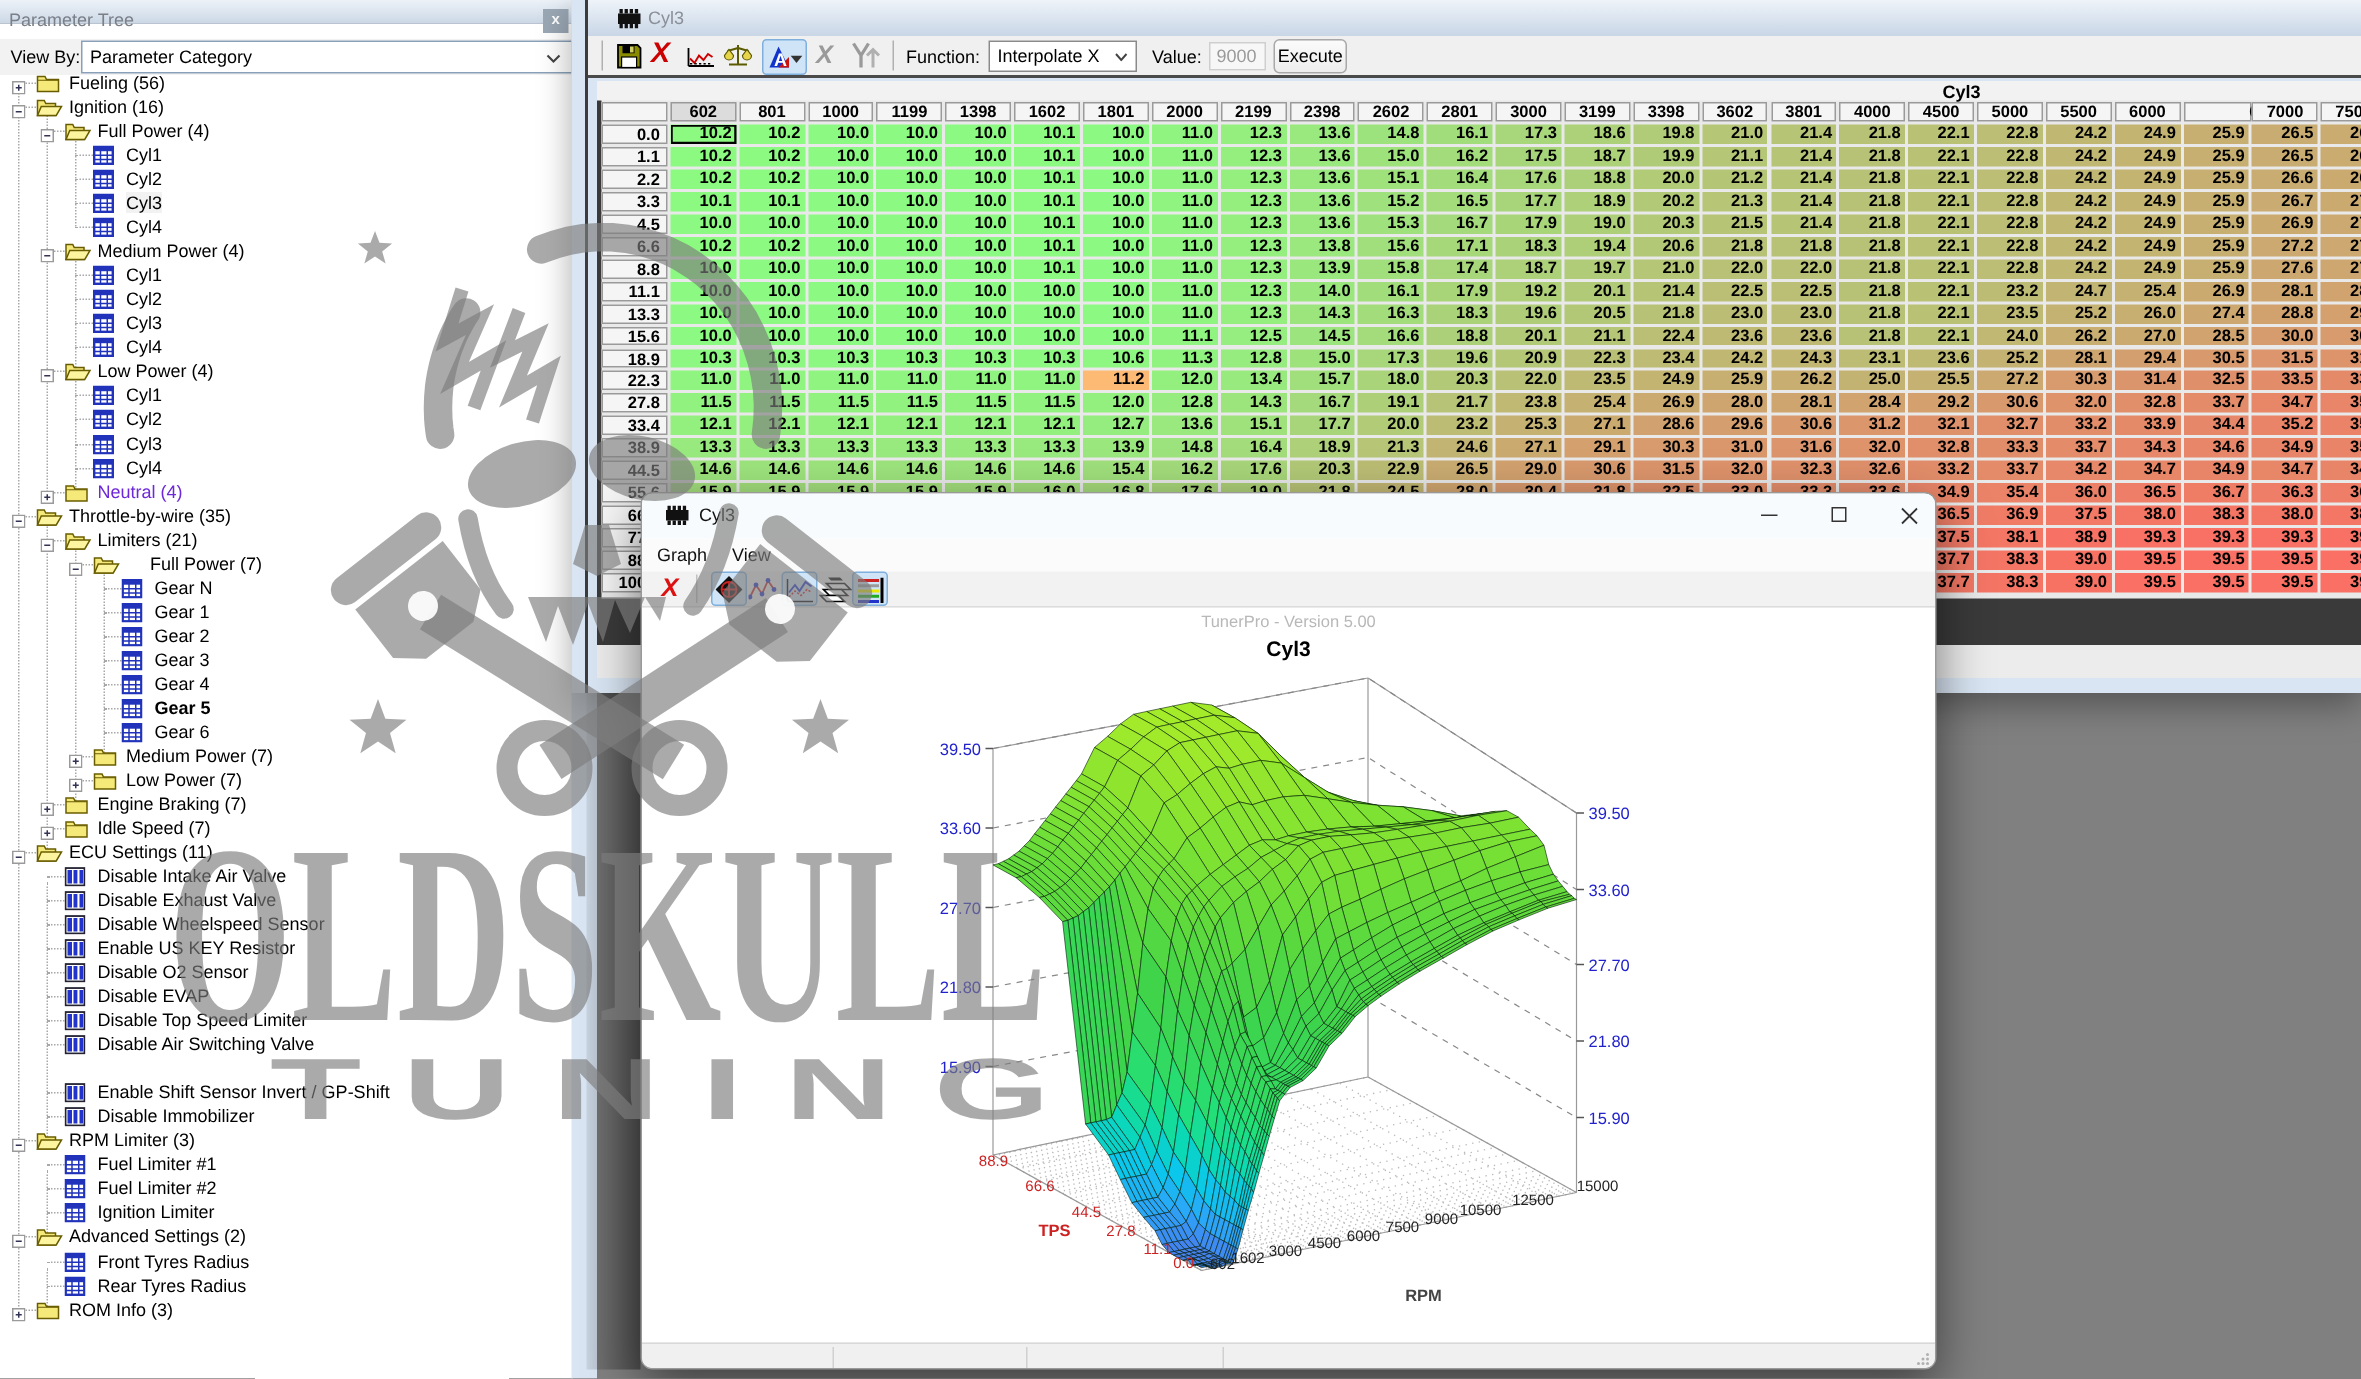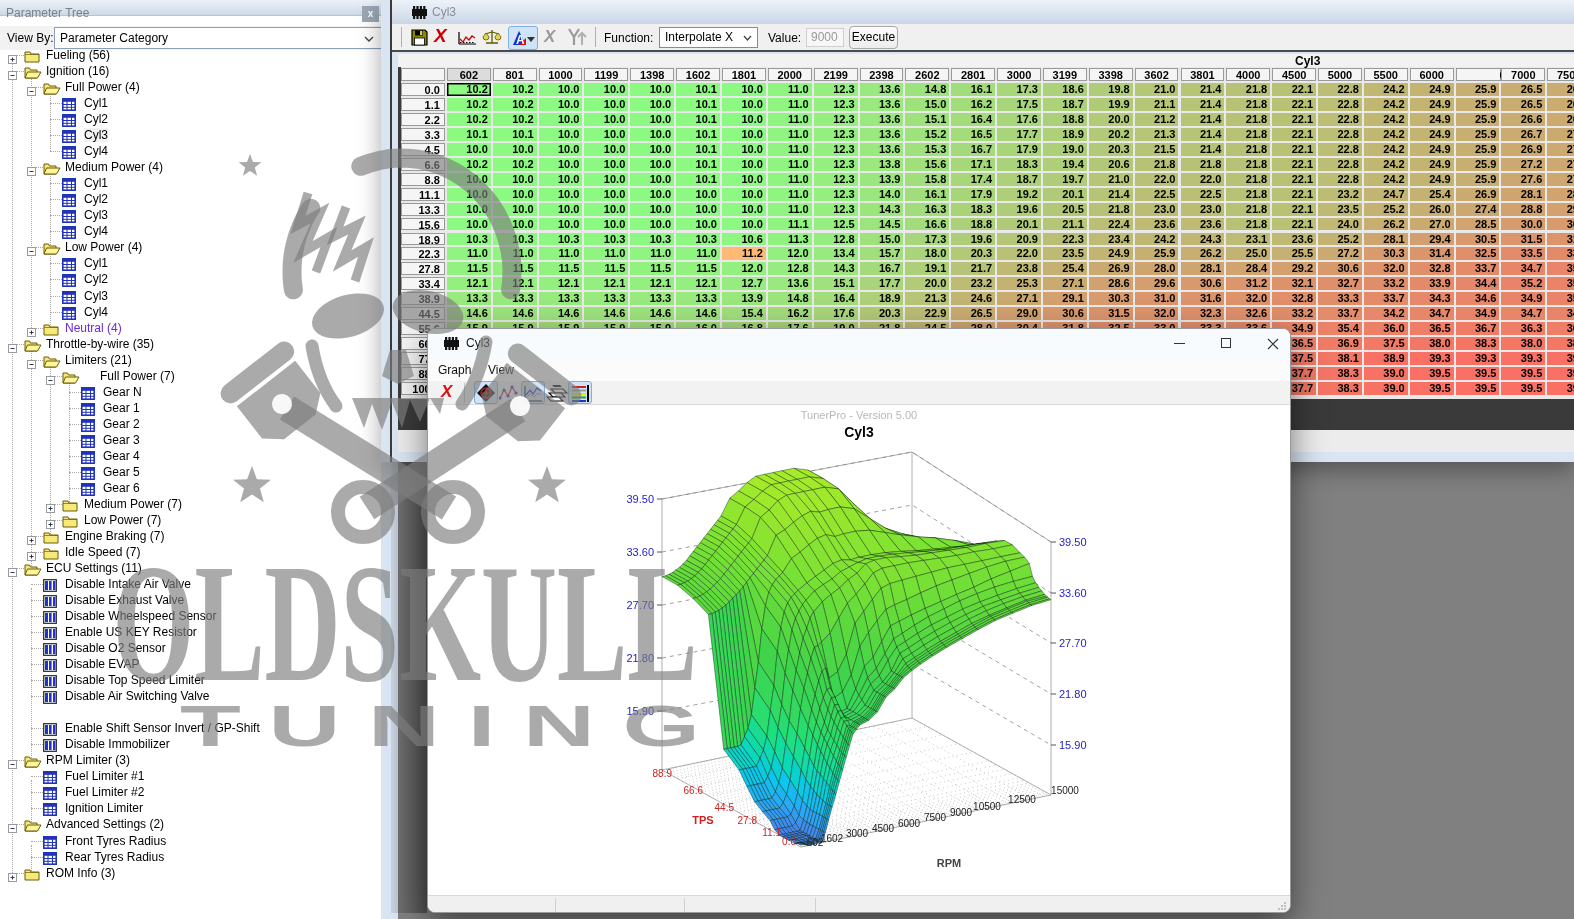--- a/index.html
+++ b/index.html
@@ -291,21 +291,21 @@
         </svg></div>
       <div style="position:absolute;left:103px;top:1px;font-size:12px;color:#000;white-space:nowrap;">Gear 4</div>
     </div>
 <div style="position:absolute;left:0;top:463.8px;height:16px;width:381px;">
       <div style="position:absolute;left:69px;top:8px;width:16px;border-top:1px dotted #a8a8a8;"></div>
       <div style="position:absolute;left:81px;top:2px;"><svg width="14" height="13" viewBox="0 0 14 13">
           <rect x="0.8" y="0.8" width="12.4" height="11.4" fill="#ffffff" stroke="#2233bb" stroke-width="1.6"></rect>
           <rect x="0.8" y="0.8" width="12.4" height="3" fill="#2233bb"></rect>
           <path d="M5 1 L5 12 M9.5 1 L9.5 12 M1 6.5 L13 6.5 M1 9.3 L13 9.3" stroke="#2233bb" stroke-width="1"></path>
         </svg></div>
-      <div style="position:absolute;left:103px;top:1px;font-size:12px;color:#000;white-space:nowrap;">Gear 5</div>
+      <div style="position:absolute;left:103px;top:1px;font-size:12px;color:#000;white-space:nowrap;font-weight:bold;">Gear 5</div>
     </div>
 <div style="position:absolute;left:0;top:479.8px;height:16px;width:381px;">
       <div style="position:absolute;left:69px;top:8px;width:16px;border-top:1px dotted #a8a8a8;"></div>
       <div style="position:absolute;left:81px;top:2px;"><svg width="14" height="13" viewBox="0 0 14 13">
           <rect x="0.8" y="0.8" width="12.4" height="11.4" fill="#ffffff" stroke="#2233bb" stroke-width="1.6"></rect>
           <rect x="0.8" y="0.8" width="12.4" height="3" fill="#2233bb"></rect>
           <path d="M5 1 L5 12 M9.5 1 L9.5 12 M1 6.5 L13 6.5 M1 9.3 L13 9.3" stroke="#2233bb" stroke-width="1"></path>
         </svg></div>
       <div style="position:absolute;left:103px;top:1px;font-size:12px;color:#000;white-space:nowrap;">Gear 6</div>
     </div>

